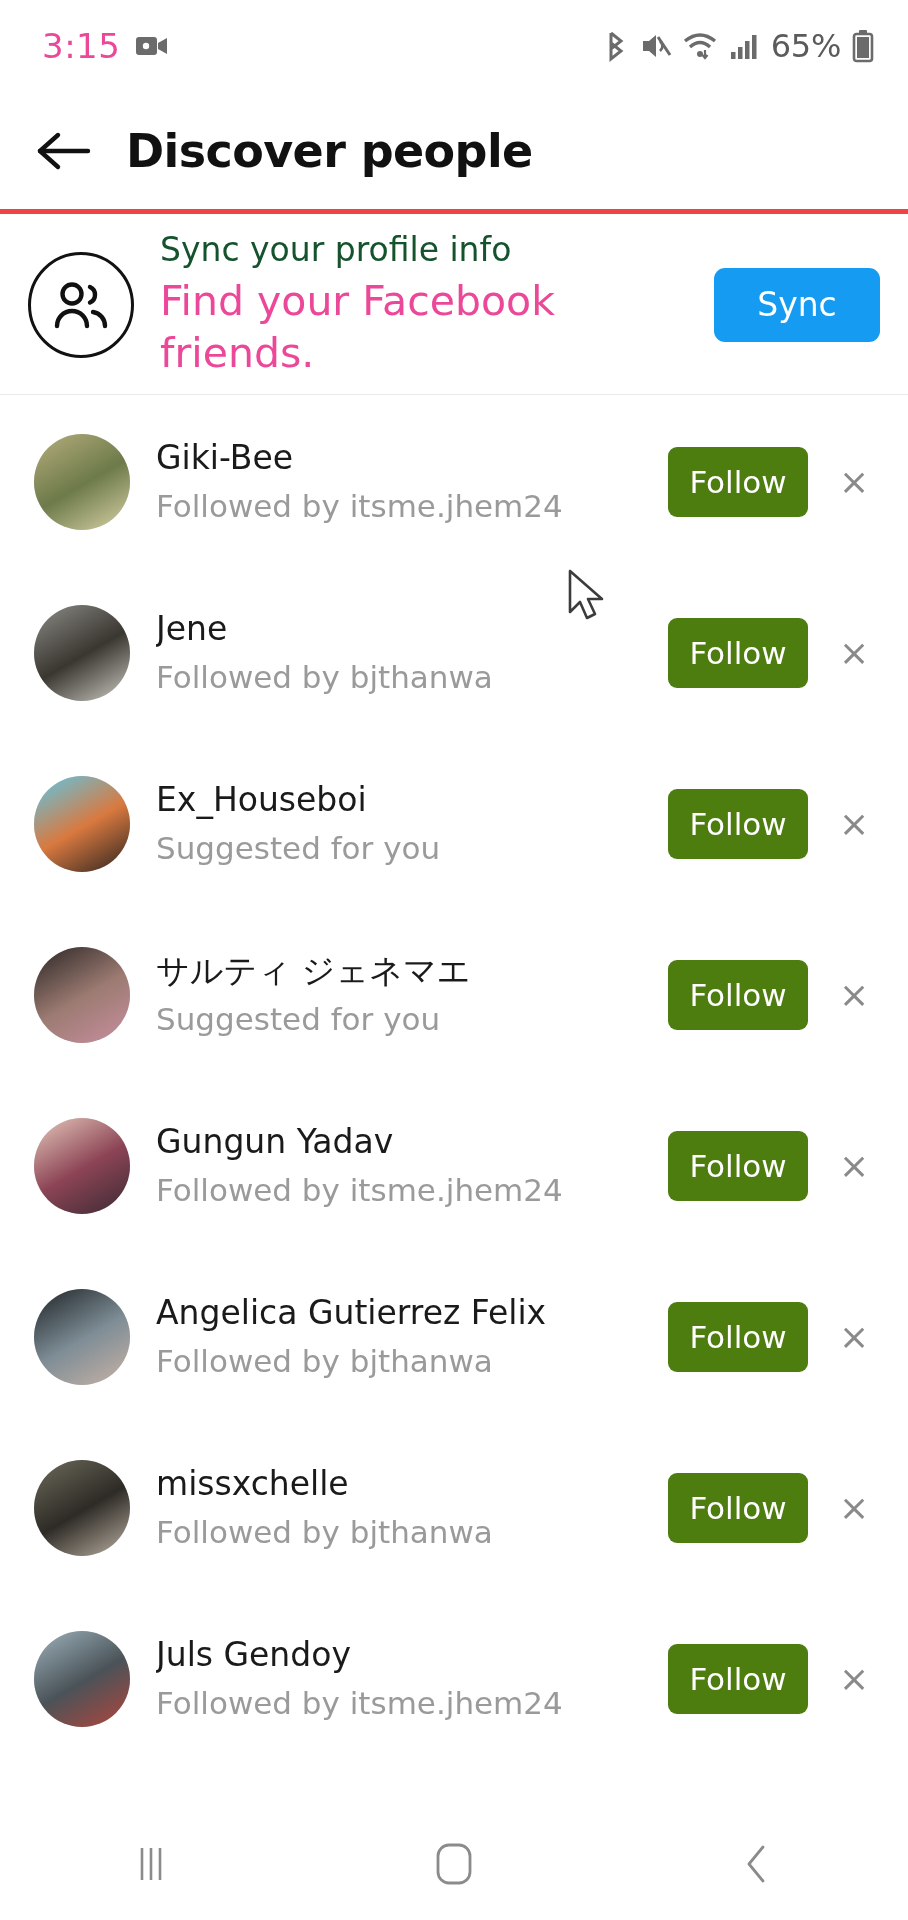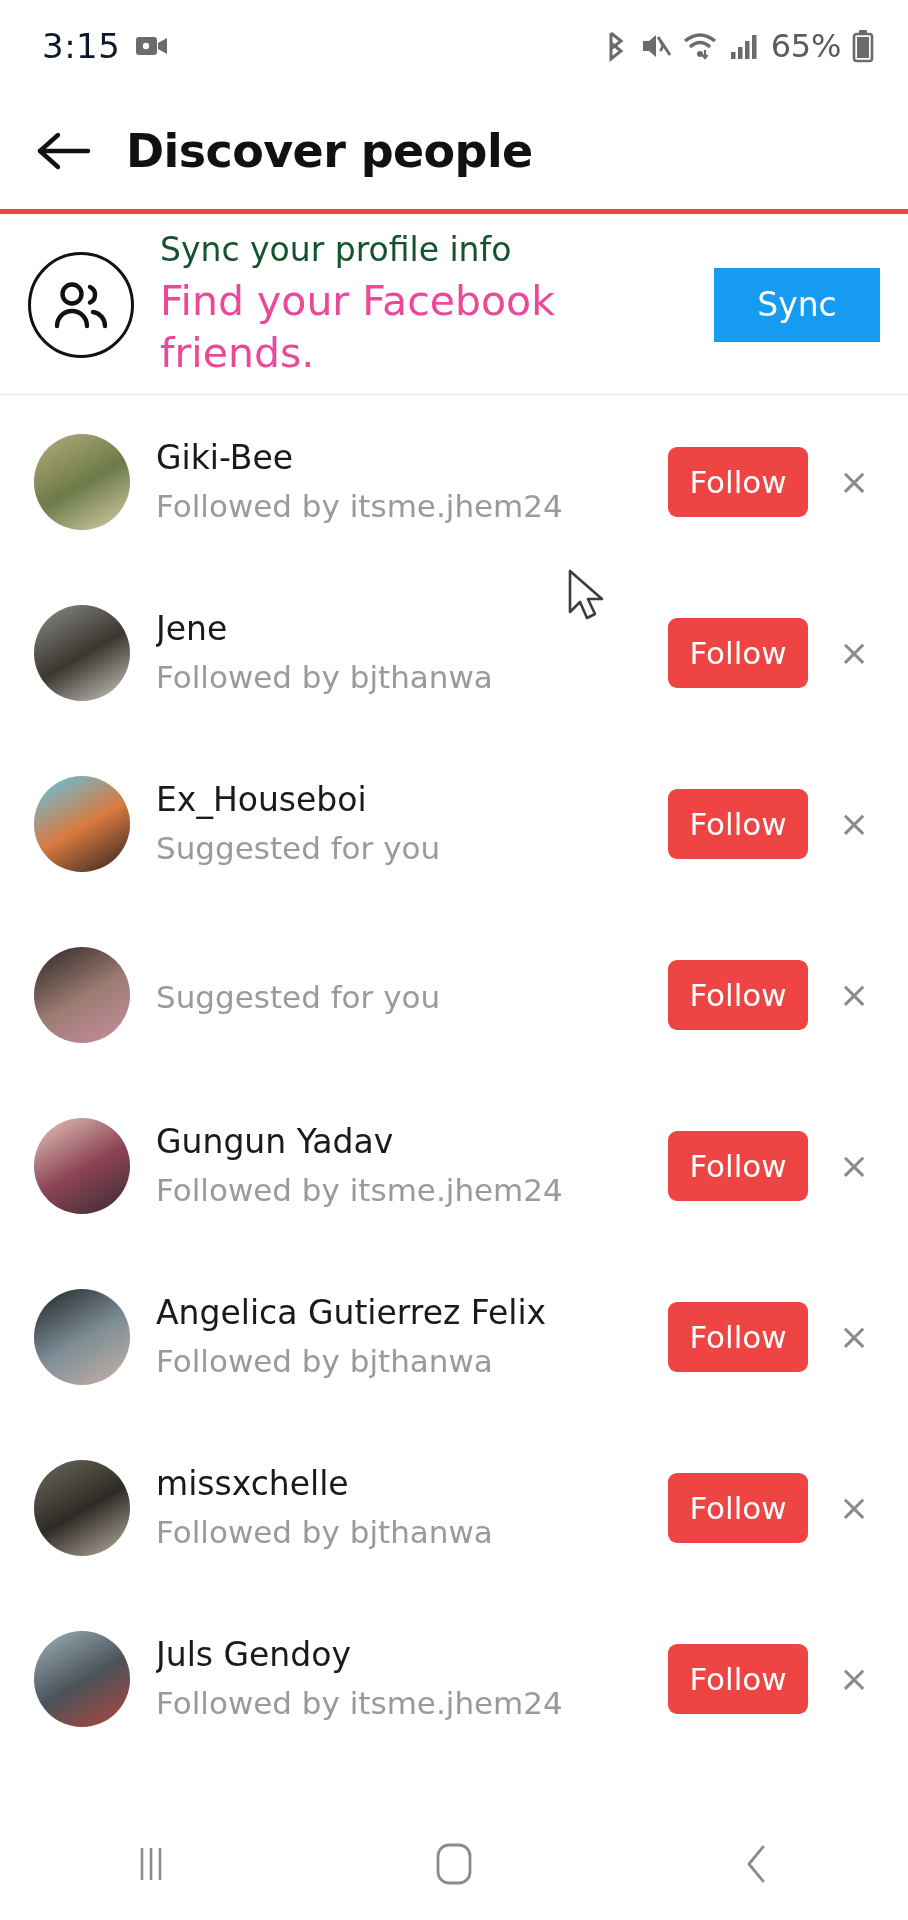--- a/index.html
+++ b/index.html
@@ -23,21 +23,21 @@
     top: 0; left: 0;
     width: 908px; height: 92px;
     display: flex;
     align-items: center;
     justify-content: space-between;
     padding: 0 34px 0 42px;
   }
   .status-left { display: flex; align-items: center; gap: 16px; }
   .clock {
     font-size: 34px;
-    color: #0f172a;
+    color: #ec4899;
     letter-spacing: .5px;
     font-family: "DejaVu Sans", sans-serif;
     text-align: right;
   }
   .status-right { display: flex; align-items: center; gap: 11px; }
   .battery-pct {
     font-size: 32px;
     color: #5b5b5b;
     font-family: "DejaVu Sans", sans-serif;
     letter-spacing: -.3px;
@@ -102,21 +102,21 @@
     color: #ec4899;
     line-height: 1.28;
     margin-top: 3px;
     font-family: "DejaVu Sans", sans-serif;
   }
   .sync-btn {
     flex: 0 0 auto;
     width: 166px; height: 74px;
     background: #169bf3;
     border: none;
-    border-radius: 0;
+    border-radius: 11px;
     color: #ffffff;
     font-size: 33px;
     font-family: "DejaVu Sans", sans-serif;
     cursor: pointer;
     display: flex; align-items: center; justify-content: center;
   }
 
   
   .list {
     position: absolute;
@@ -159,21 +159,21 @@
     font-size: 31px;
     color: #9a9a9a;
     line-height: 1.3;
     margin-top: 6px;
     white-space: nowrap;
     font-family: "DejaVu Sans", sans-serif;
   }
   .follow-btn {
     flex: 0 0 auto;
     width: 140px; height: 70px;
-    background: #ef4444;
+    background: #4d7c0f;
     border: none;
     border-radius: 9px;
     color: #ffffff;
     font-size: 31px;
     font-family: "DejaVu Sans", sans-serif;
     cursor: pointer;
     display: flex; align-items: center; justify-content: center;
   }
   .dismiss-btn {
     flex: 0 0 auto;
@@ -329,20 +329,21 @@
           <div class="user-sub">Suggested for you</div>
         </div>
         <button class="follow-btn">Follow</button>
         <div class="dismiss-btn">×</div>
       </div>
       <div class="user-row">
         <div class="avatar">
           <div class="ph" style="background:linear-gradient(150deg, #2a2524 0%, #9c7b72 52%, #c98fa0 100%)"></div>
         </div>
         <div class="user-text">
+          <div class="user-name">サルティ ジェネマエ</div>
           <div class="user-sub">Suggested for you</div>
         </div>
         <button class="follow-btn">Follow</button>
         <div class="dismiss-btn">×</div>
       </div>
       <div class="user-row">
         <div class="avatar">
           <div class="ph" style="background:linear-gradient(150deg, #e6c9bc 0%, #8c4455 52%, #3b2a33 100%)"></div>
         </div>
         <div class="user-text">

